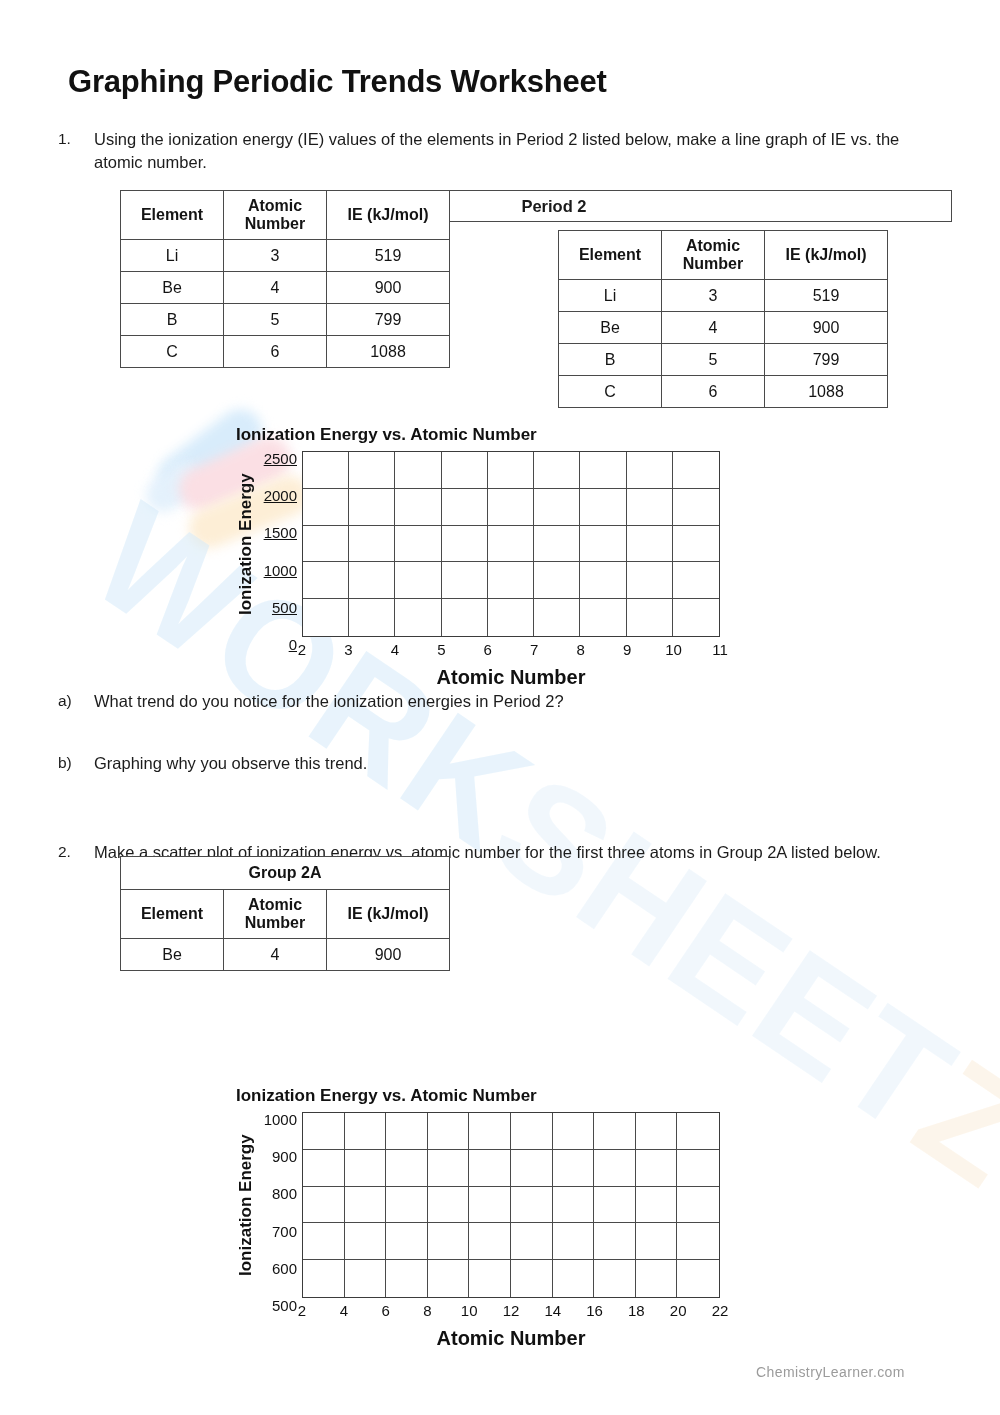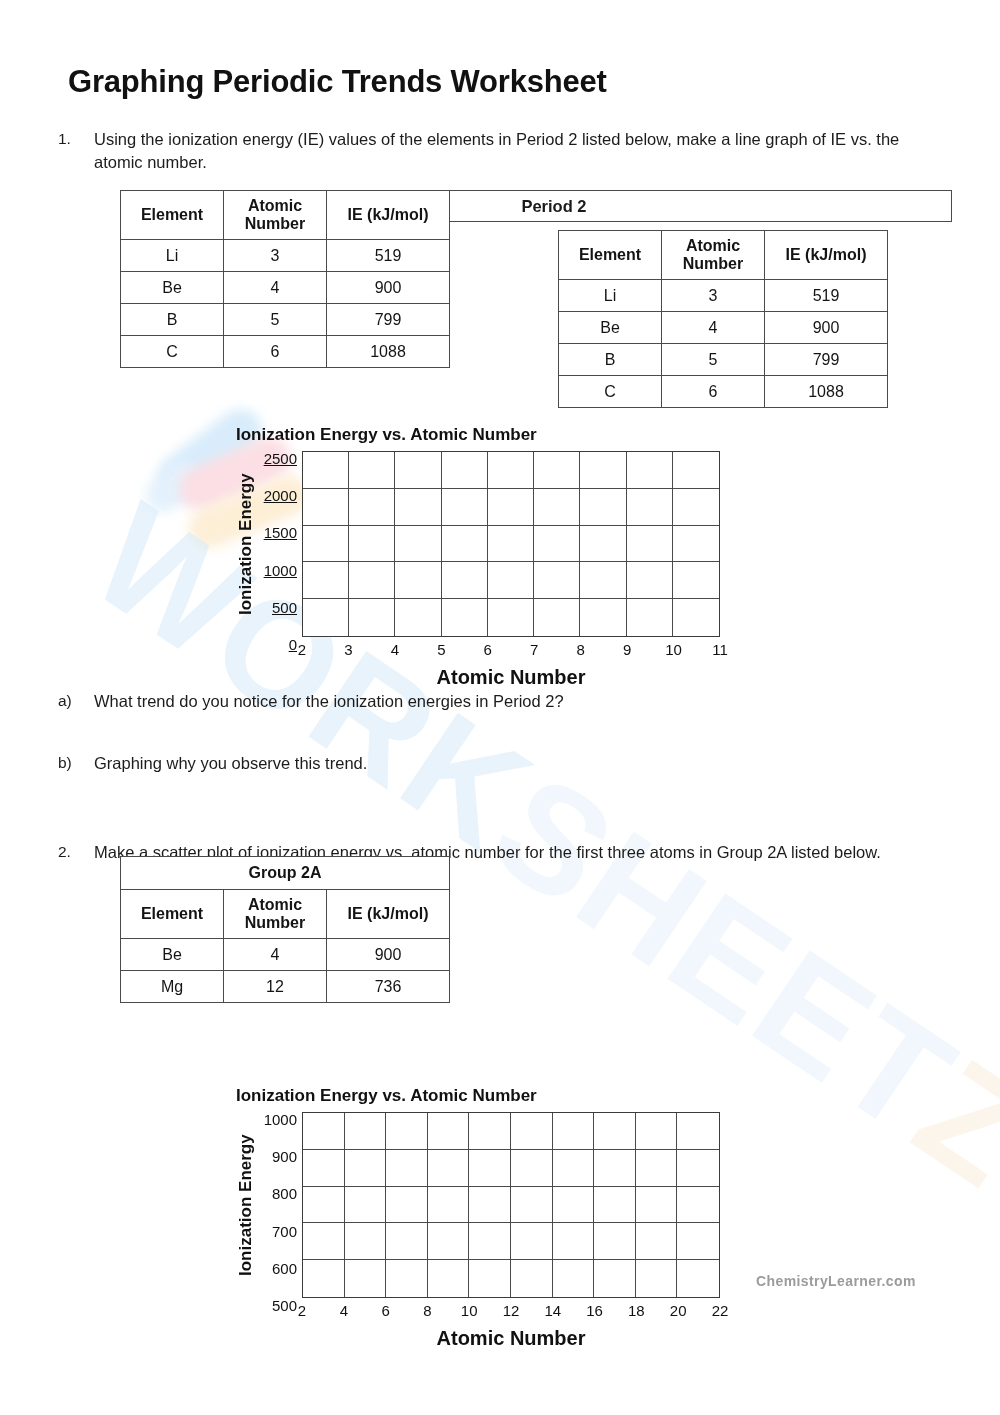--- a/index.html
+++ b/index.html
@@ -227,23 +227,23 @@
     color: #111111;
     padding-top: 8px;
   }
 
   #chart1 { left: 236px; top: 425px; }
   #chart2 { left: 236px; top: 1086px; }
 
   #footer-brand {
     position: absolute;
     left: 756px;
-    top: 1273px;
+    top: 1364px;
     font-size: 14px;
-    font-weight: bold;
+    font-weight: normal;
     letter-spacing: 0.4px;
     color: #9b9b9b;
   }
 </style>
 </head>
 <body>
 
 <div id="page">
 
   <div id="watermark-layer">
@@ -452,25 +452,20 @@
             <div>Number</div>
           </th>
           <th class="hdr-cell col-ie">
             <div>IE (kJ/mol)</div>
           </th>
         </tr>
         <tr>
           <td class="body-cell">Be</td>
           <td class="body-cell">4</td>
           <td class="body-cell">900</td>
-        </tr>
-        <tr>
-          <td class="body-cell">Mg</td>
-          <td class="body-cell">12</td>
-          <td class="body-cell">736</td>
         </tr>
       </tbody>
         </table>
     </div>
 
     <div class="chart-block" id="chart2">
       <div class="chart-title">Ionization Energy vs. Atomic Number</div>
       <div class="chart-body">
         <div class="ylabel" style="height:186px;">Ionization Energy</div>
         <div class="yticks" id="c2-yticks" style="height:186px;width:46px;">

